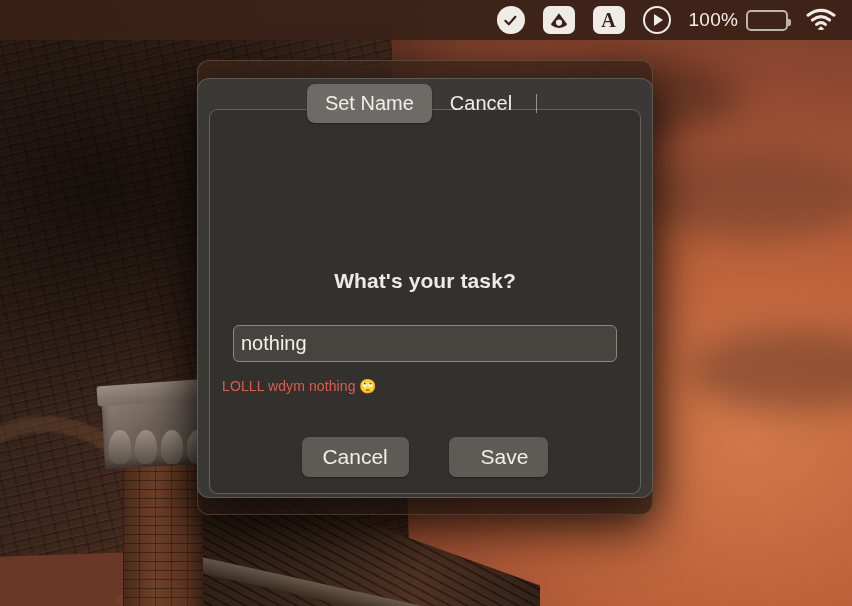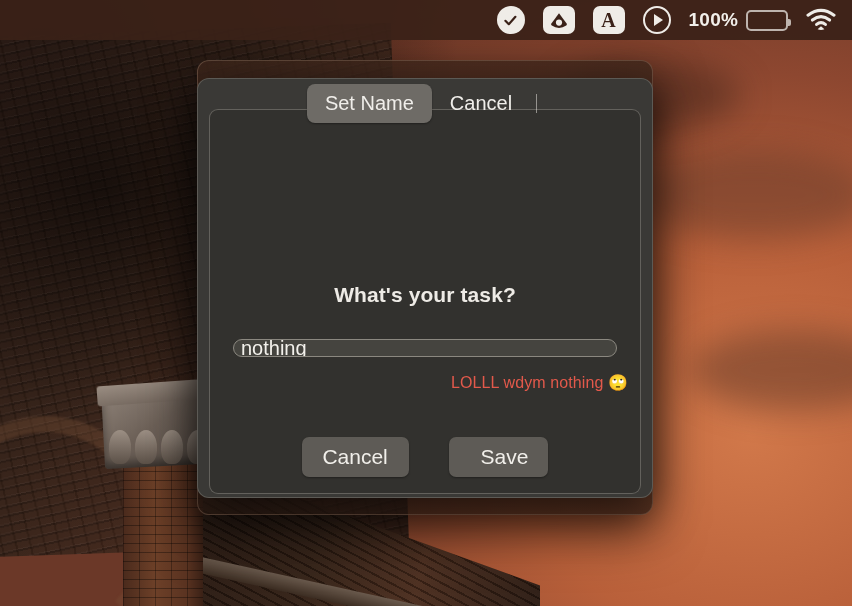--- a/index.html
+++ b/index.html
@@ -180,21 +180,21 @@
   }
   .icon-play .tri {
     width: 0; height: 0;
     border-left: 9px solid #efece7;
     border-top: 6px solid transparent;
     border-bottom: 6px solid transparent;
     margin-left: 3px;
   }
 
   #battery-group { display:flex; align-items:center; gap: 8px; }
-  #battery-pct { color:#f2efea; font-size:19px; font-weight:700; letter-spacing:0.2px; }
+  #battery-pct { color:#f2efea; font-size:19px; font-weight:400; letter-spacing:0.2px; }
   .battery-shell {
     position: relative;
     width: 42px; height: 21px;
     border: 2px solid rgba(240,237,232,0.72);
     border-radius: 5px;
     padding: 2px;
   }
   .battery-shell::after {
     content:""; position:absolute; right:-5px; top:7px;
     width:3px; height:7px; border-radius:0 2px 2px 0;
@@ -280,53 +280,53 @@
     top: 30px;
     height: 385px;
     border: 1px solid rgba(116,114,108,0.75);
     border-radius: 9px;
     background: #32312e;
     z-index: 1;
   }
 
   #panel-content {
     position: absolute;
-    left: 0; right: 0; top: 14px;
+    left: 0; right: 0; top: 0;
     padding: 0 24px;
     z-index: 2;
   }
 
   #prompt {
     margin-top: 190px;
     text-align: center;
     font-size: 21px;
     font-weight: 700;
     color: #eeebe6;
     letter-spacing: 0.1px;
   }
 
   #task-input {
     display: block;
     margin: 32px auto 0;
     width: 384px;
-    height: 18px;
+    height: 37px;
     background: #45443f;
     border: 1px solid #8b8880;
-    border-radius: 11px;
+    border-radius: 6px;
     color: #f3f1ec;
     font-family: "Liberation Sans", sans-serif;
     font-size: 20px;
     padding: 0 7px;
     outline: none;
   }
 
   #error-msg {
     margin-top: 16px;
-    text-align: right;
-    font-size: 16px;
+    text-align: left;
+    font-size: 14px;
     color: #e3594b;
     letter-spacing: 0.1px;
   }
 
   #sheet-footer {
     position: absolute;
     left: 0; right: 0; bottom: 0;
     height: 80px;
     display: flex;
     align-items: center;

